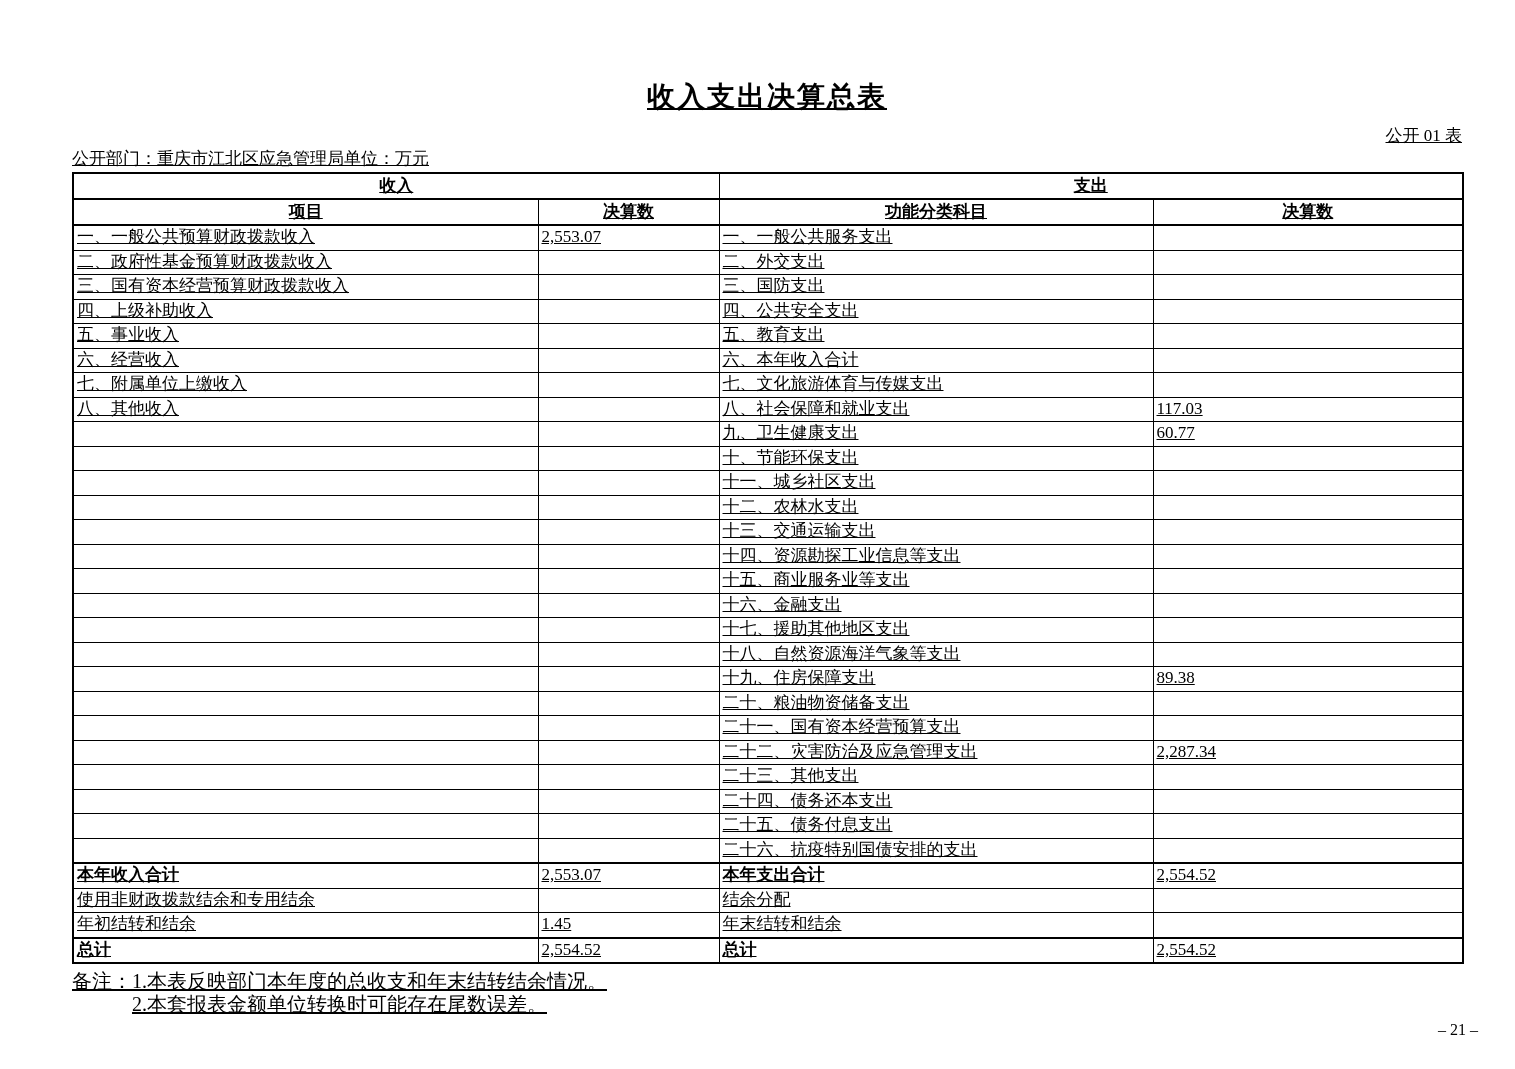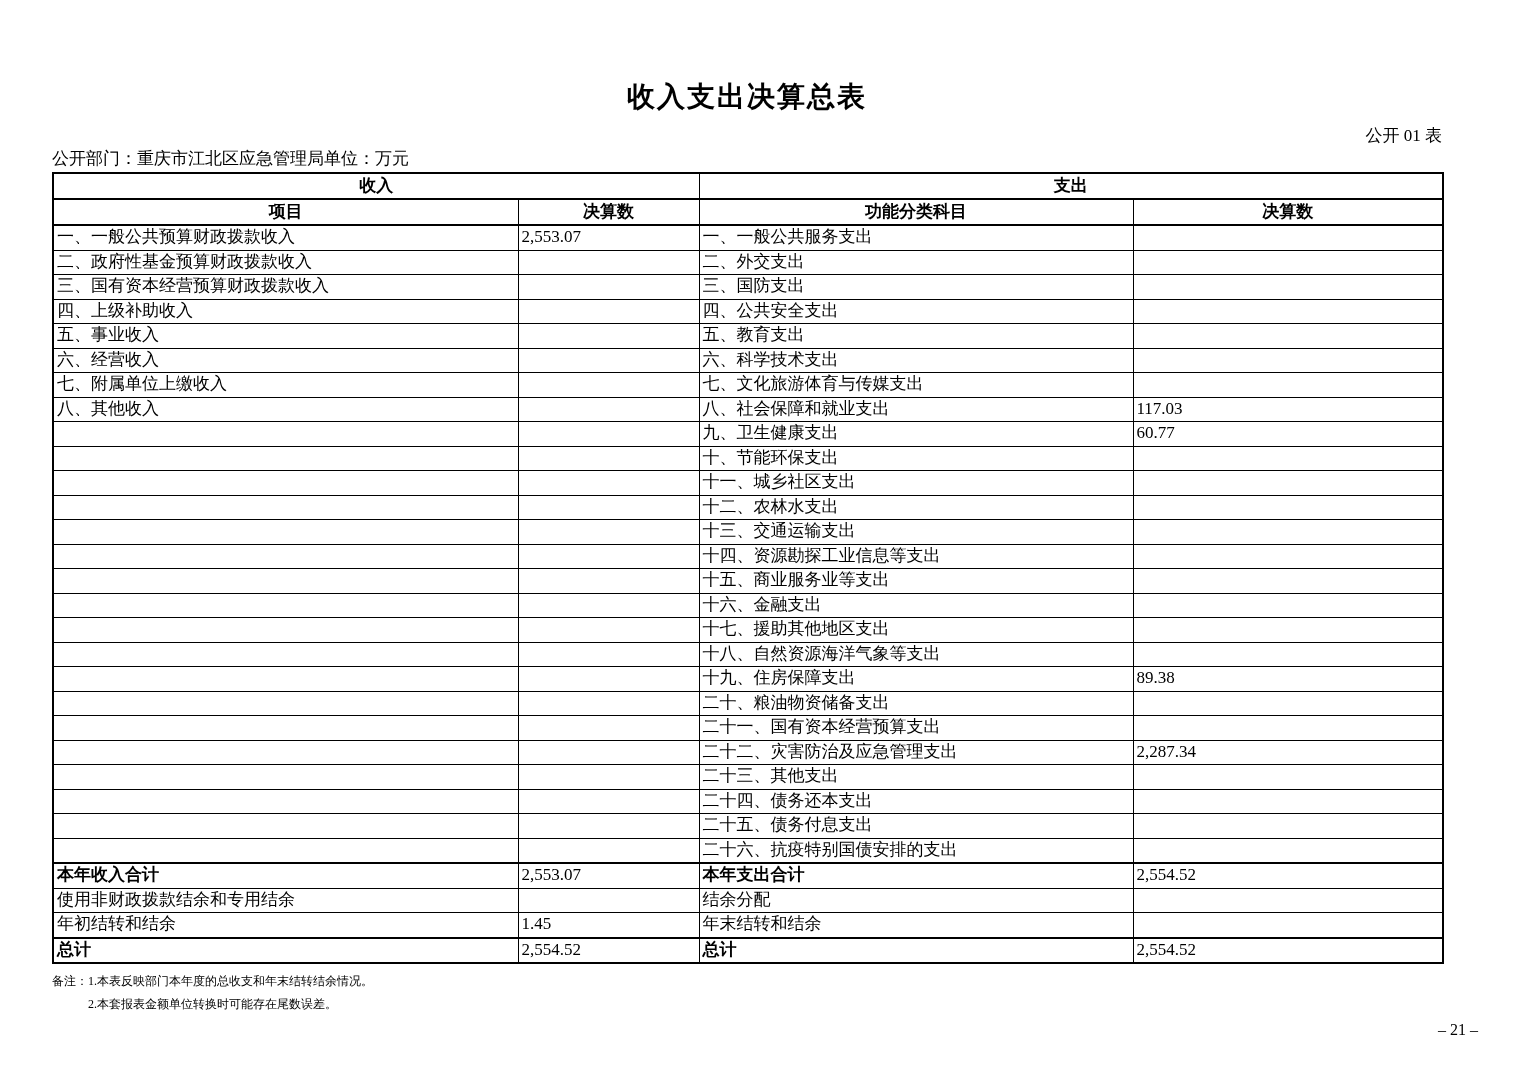--- a/index.html
+++ b/index.html
@@ -10,23 +10,24 @@
     color: #000000;
   }
   .page {
     position: relative;
     width: 1515px;
     height: 1069px;
     background: #ffffff;
     overflow: hidden;
   }
   .content {
-    margin-left: 52px;
+    margin-left: 72px;
     width: 1390px;
     padding-top: 78px;
+    text-decoration: underline;
   }
   .doc-title {
     margin: 0;
     text-align: center;
     font-size: 28px;
     font-weight: bold;
     letter-spacing: 2px;
   }
   .table-code {
     text-align: right;
@@ -69,21 +70,21 @@
     font-weight: bold;
     height: 24px;
     border-bottom: 2px solid #000;
   }
   td.item  { text-align: left; }
   td.amt   { }
   tr.total-row td { border-top: 2px solid #000; }
   tr.total-row td.item { text-align: left; font-weight: bold; }
   .notes {
     display: flex;
-    font-size: 12px;
+    font-size: 20px;
     line-height: 23px;
     margin-top: 6px;
   }
   .notes-label { white-space: nowrap; }
   .page-number {
     position: absolute;
     top: 1021px;
     left: 88px;
     width: 1390px;
     text-align: right;
@@ -151,21 +152,21 @@
           </tr>
           <tr>
             <td class="item">五、事业收入</td>
             <td class="amt"></td>
             <td class="item">五、教育支出</td>
             <td class="amt"></td>
           </tr>
           <tr>
             <td class="item">六、经营收入</td>
             <td class="amt"></td>
-            <td class="item">六、科学技术支出</td>
+            <td class="item">六、本年收入合计</td>
             <td class="amt"></td>
           </tr>
           <tr>
             <td class="item">七、附属单位上缴收入</td>
             <td class="amt"></td>
             <td class="item">七、文化旅游体育与传媒支出</td>
             <td class="amt"></td>
           </tr>
           <tr>
             <td class="item">八、其他收入</td>

